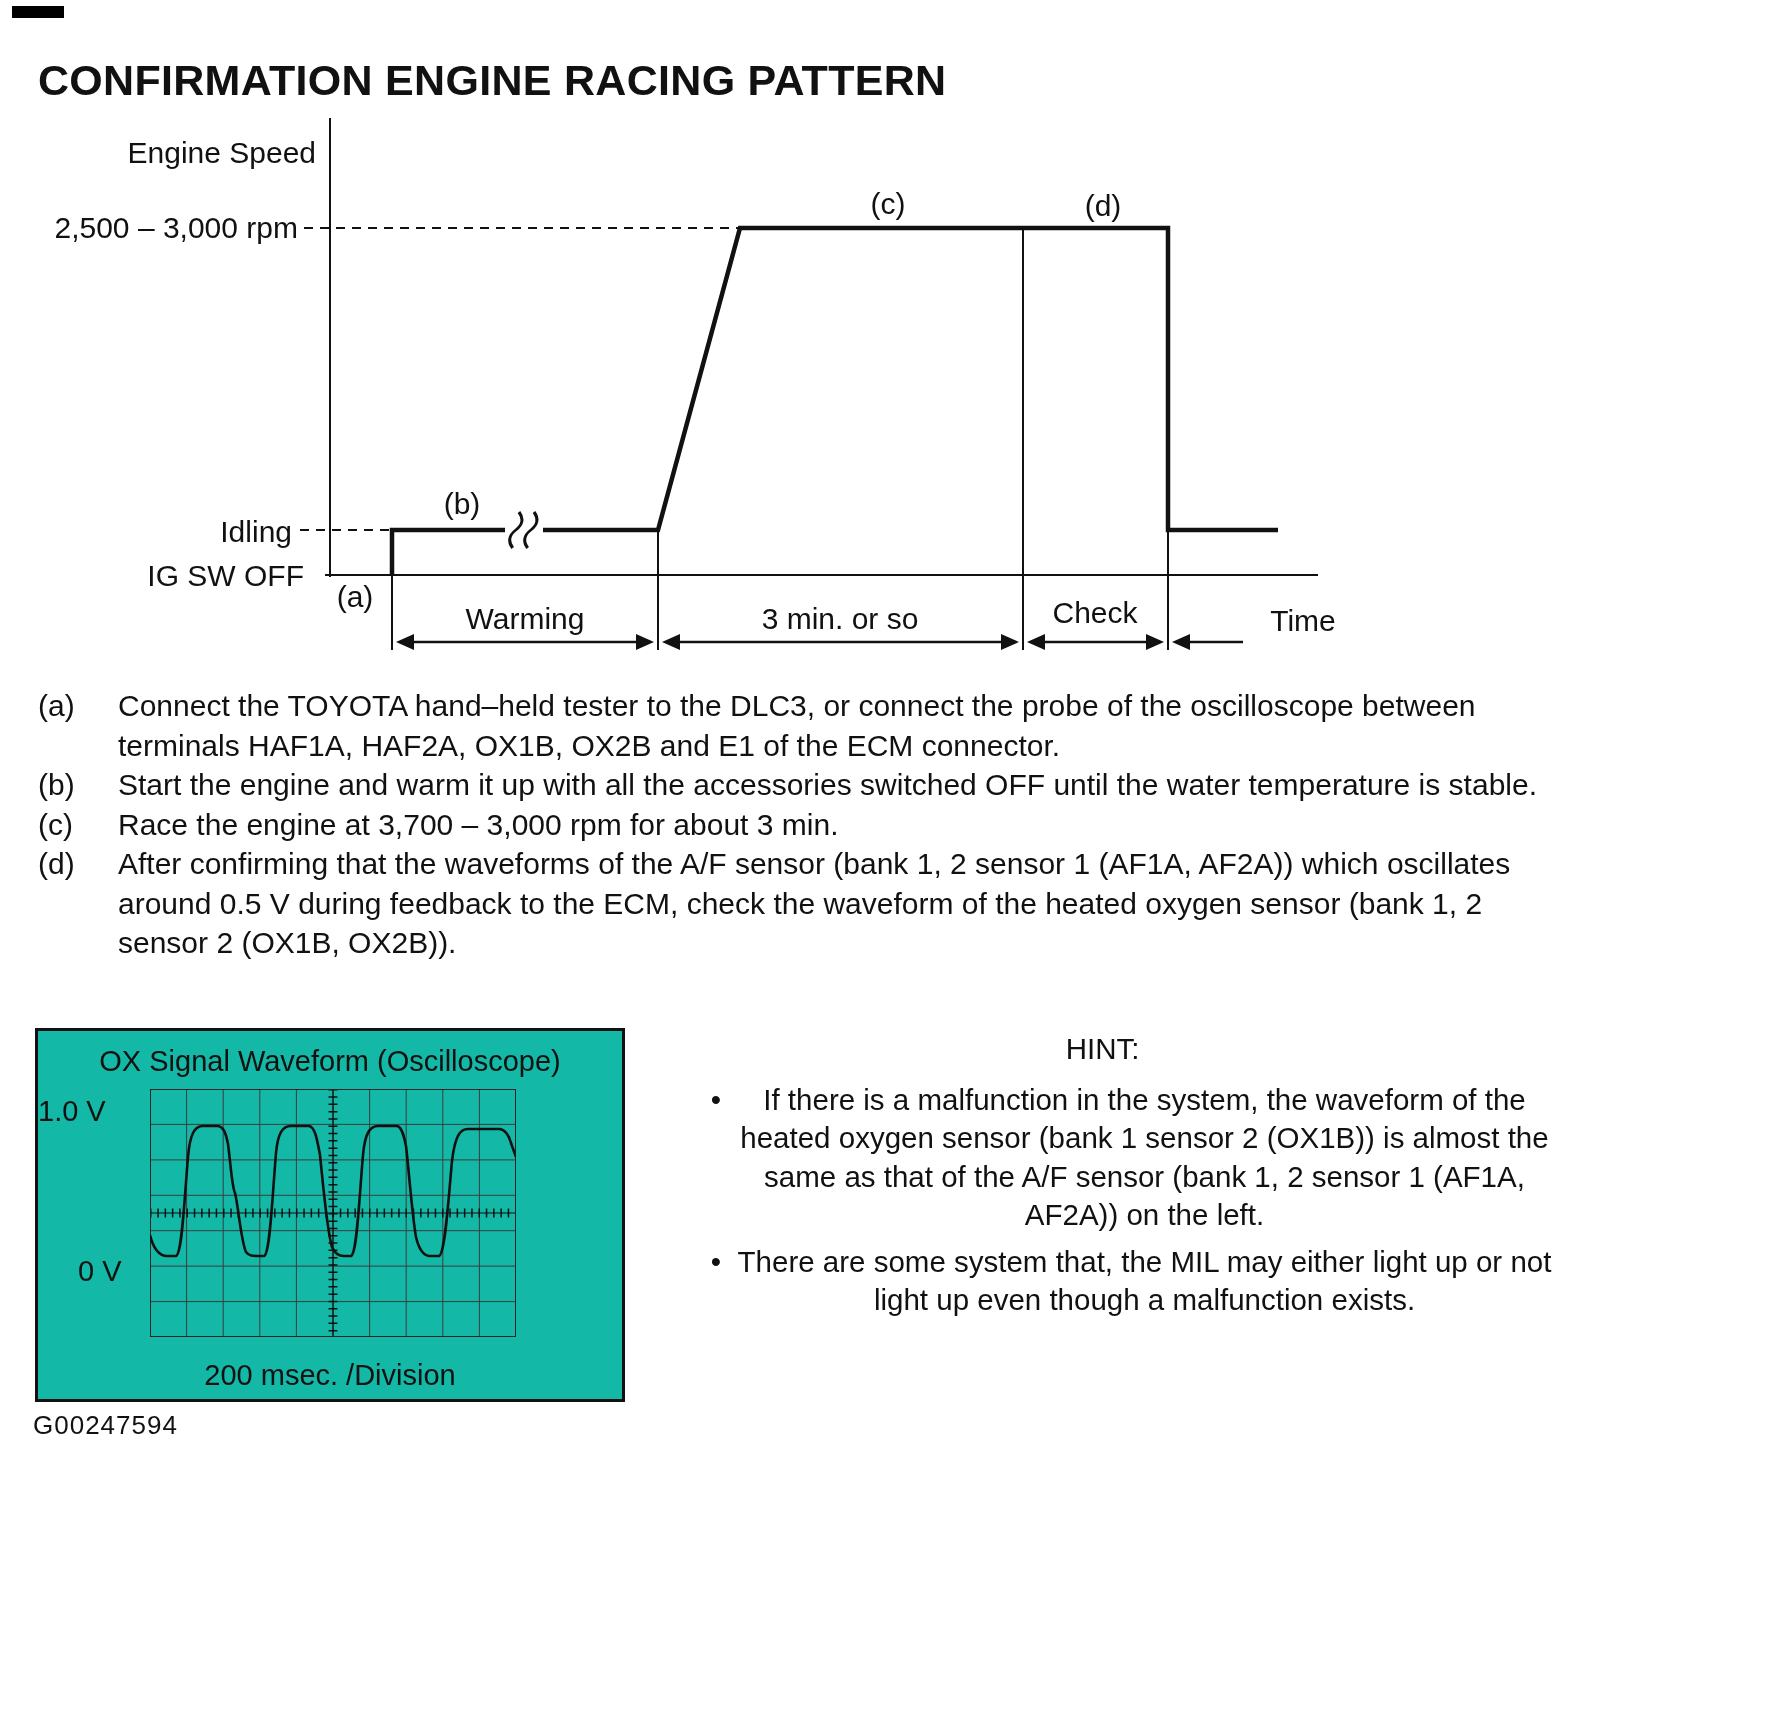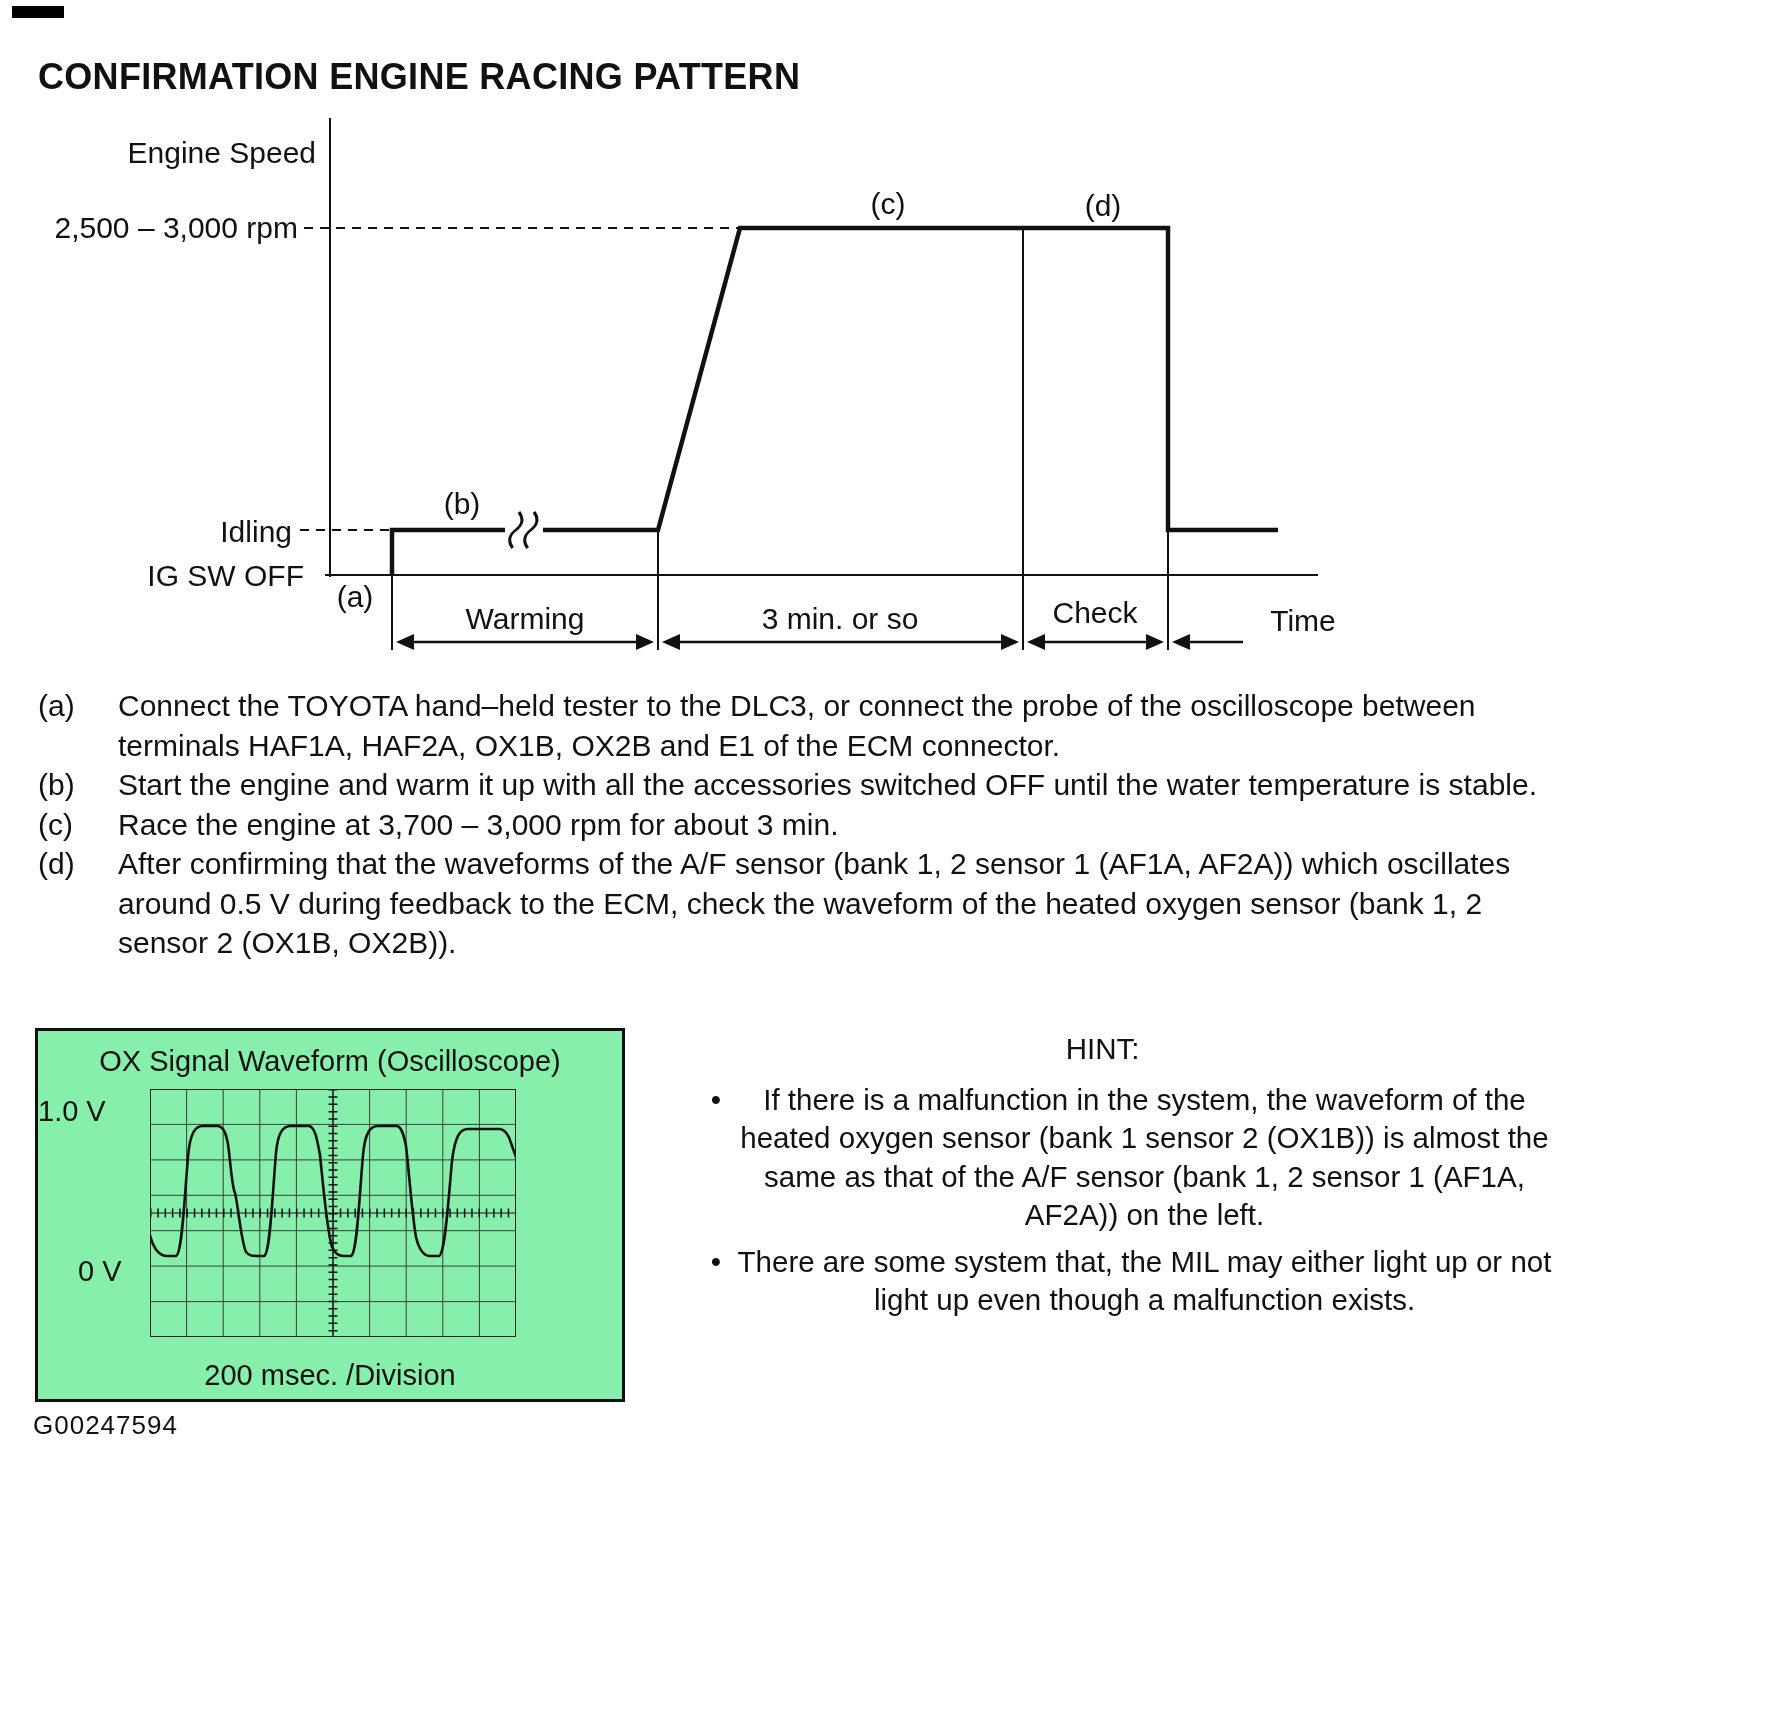--- a/index.html
+++ b/index.html
@@ -2,37 +2,37 @@
 <html><head>
 <meta charset="utf-8">
 <style>
   * { margin:0; padding:0; box-sizing:border-box; }
   html,body { background:#ffffff; }
   body { width:1788px; height:1711px; font-family:"Liberation Sans","DejaVu Sans",sans-serif; color:#111; }
   .page { position:relative; width:1788px; height:1711px; background:#fff; overflow:hidden; }
 
   .scan-mark { position:absolute; left:12px; top:6px; width:52px; height:12px; background:#000; }
 
-  .title { position:absolute; left:38px; top:56px; font-size:36px; font-weight:bold; letter-spacing:0.3px; }
+  .title { position:absolute; left:38px; top:56px; font-size:43px; font-weight:bold; letter-spacing:0.3px; }
 
   .pattern-svg { position:absolute; left:18px; top:110px; }
   svg text { font-family:"Liberation Sans","DejaVu Sans",sans-serif; font-size:30px; fill:#111; }
   .thin   { stroke:#111; stroke-width:2; fill:none; }
   .thick  { stroke:#111; stroke-width:4.5; fill:none; }
   .dash   { stroke:#111; stroke-width:2; stroke-dasharray:9 7; fill:none; }
   .arrow  { stroke:#111; stroke-width:2.5; }
   .head   { fill:#111; stroke:none; }
   .squig  { stroke:#111; stroke-width:3; fill:none; }
 
   .steps { position:absolute; left:38px; top:686px; width:1515px; font-size:30px; line-height:39.5px; }
   .step { display:flex; }
   .step-label { flex:0 0 80px; }
   .step-text { flex:1; }
 
-  .scope { position:absolute; left:35px; top:1028px; width:590px; height:374px; border:3px solid #111; background:#86efac; }
+  .scope { position:absolute; left:35px; top:1028px; width:590px; height:374px; border:3px solid #111; background:#14b8a6; }
   .scope-title { margin-top:14px; text-align:center; font-size:29px; }
   .scope-grid { position:absolute; left:112px; top:58px; }
   .scope-ymax { position:absolute; left:0; top:64px; font-size:29px; }
   .scope-ymin { position:absolute; left:40px; top:224px; font-size:29px; }
   .scope-xlabel { position:absolute; left:0; top:328px; width:100%; text-align:center; font-size:29px; }
   .g1 { stroke:#3c3c3c; stroke-width:1; }
   .gborder { stroke:#222; stroke-width:2; fill:none; }
   .gaxis { stroke:#111; stroke-width:1.2; }
   .gticks { stroke:#111; stroke-width:9; stroke-dasharray:1.5 5.8; }
   .wave { stroke:#111; stroke-width:2.6; fill:none; }

